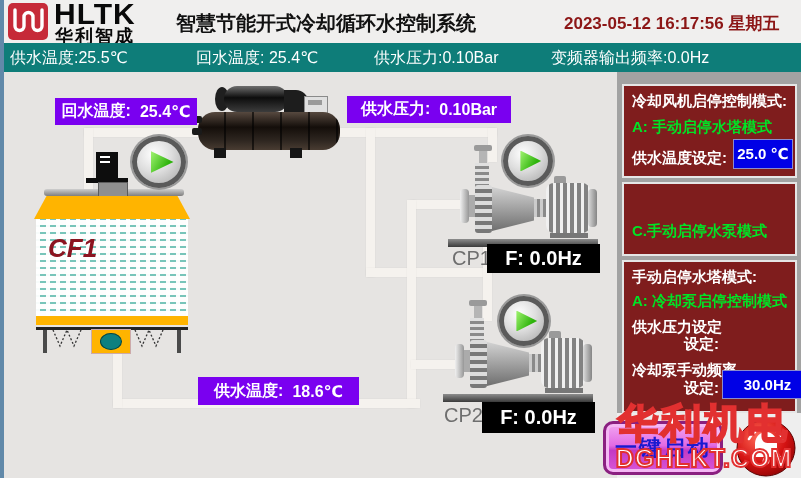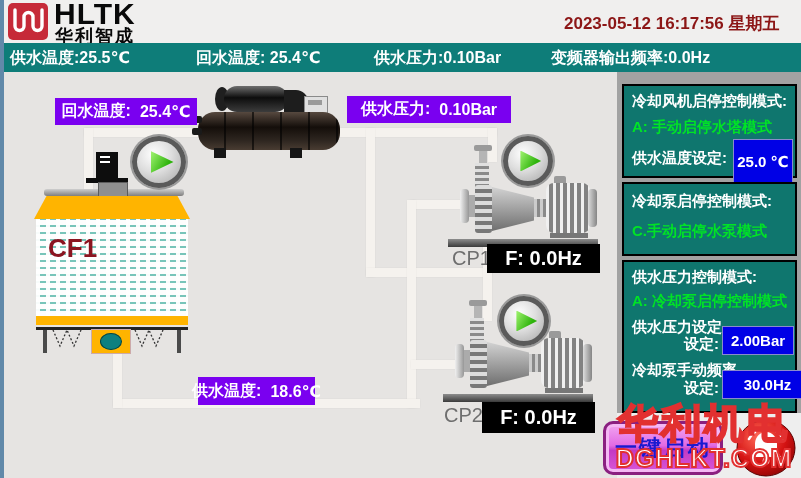--- a/index.html
+++ b/index.html
@@ -8,21 +8,21 @@
   
   .win-edge{position:absolute;left:0;top:0;width:4px;height:478px;background:#6189a9;border-right:1px solid #c3d2de;}
   .header{position:absolute;left:4px;top:0;width:797px;height:43px;background:#f0efee;}
   .logo-box{position:absolute;left:4px;top:3px;width:40px;height:37px;background:#c62a38;border-radius:5px;}
   .brand{position:absolute;left:50px;top:-3px;font-size:30px;font-weight:900;color:#090909;letter-spacing:1px;}
   .subbrand{position:absolute;left:51px;top:24px;font-size:18px;font-weight:900;color:#090909;letter-spacing:2px;text-align:center;}
   .app-title{position:absolute;left:172px;top:10px;font-size:20px;font-weight:bold;color:#111;}
   .datetime{position:absolute;left:560px;top:12px;font-size:17px;font-weight:bold;color:#8c1616;}
   
   .statusbar{position:absolute;left:4px;top:43px;width:797px;height:29px;background:#0e7d79;}
-  .statusbar span{position:absolute;top:0;line-height:29px;color:#fff;font-weight:bold;font-size:16px;white-space:nowrap;}
+  .statusbar span{position:absolute;top:0;line-height:29px;color:#fff;font-weight:normal;font-size:16px;white-space:nowrap;}
   
   .diagram{position:absolute;left:4px;top:72px;width:613px;height:406px;background:#e6e4e2;}
   .pipe{position:absolute;background:#f5f2ee;box-shadow:0 0 2px rgba(0,0,0,.05);}
   .plabel{position:absolute;background:#7a00f0;color:#fff;font-weight:bold;font-size:16px;
           display:flex;align-items:center;justify-content:center;gap:9px;white-space:nowrap;}
   .play{position:absolute;border-radius:50%;border:5px solid #5a5a5a;box-shadow:0 0 0 2px #9a9a9a;
         background:radial-gradient(circle at 38% 32%,#ffffff 0%,#dedede 45%,#a6a6a6 100%);}
   .play .tri{position:absolute;left:31%;top:24%;width:52%;height:52%;
         background:linear-gradient(120deg,#a2f472,#2db30b 70%);clip-path:polygon(0 0,0 100%,100% 50%);}
   .fbox{position:absolute;background:#000;color:#fff;font-weight:bold;font-size:20px;
@@ -35,21 +35,21 @@
   .t-motorbar{position:absolute;left:54px;top:46px;width:42px;height:5px;background:#0d0d0d;}
   .t-blades{position:absolute;left:12px;top:57px;width:140px;height:7px;border-radius:3px;
             background:linear-gradient(180deg,#cfcfcf,#7e7e7e);}
   .t-gear{position:absolute;left:66px;top:50px;width:28px;height:23px;background:#8f8f8f;border:1px solid #5c5c5c;}
   .t-top{position:absolute;left:2px;top:64px;width:156px;height:23px;background:#ffb400;
          clip-path:polygon(8% 0,92% 0,100% 100%,0 100%);}
   .t-body{position:absolute;left:4px;top:87px;width:152px;height:97px;background:#fdfdfd;
       background-image:
         repeating-linear-gradient(90deg,rgba(255,255,255,.95) 0 4px,rgba(255,255,255,0) 4px 10px),
         repeating-linear-gradient(0deg,rgba(255,255,255,0) 0 5px,rgba(10,150,130,.55) 5px 7px);}
-  .t-name{position:absolute;left:12px;top:14px;font-size:26px;font-weight:900;color:#8b1420;}
+  .t-name{position:absolute;left:12px;top:14px;font-size:26px;font-weight:900;color:#8b1420;font-style:italic;}
   .t-bot{position:absolute;left:4px;top:184px;width:152px;height:9px;background:#ffb400;}
   .t-basinline{position:absolute;left:4px;top:195px;width:152px;height:3px;background:#222;}
   .t-leg{position:absolute;top:198px;width:4px;height:23px;background:#4a4a4a;}
   .t-pumpbox{position:absolute;left:59px;top:197px;width:38px;height:23px;background:#ffb400;border:1px solid #caa;}
   .t-eye{position:absolute;left:8px;top:3px;width:20px;height:15px;border-radius:50%;
          background:#0d8080;border:1px solid #044;}
   
   .chiller{position:absolute;left:194px;top:14px;width:150px;height:76px;}
   .c-topcyl{position:absolute;left:26px;top:0;width:64px;height:26px;border-radius:13px;
             background:linear-gradient(180deg,#6f6f6f,#0d0d0d 45%,#3c3c3c);}
@@ -81,21 +81,21 @@
   .p-motor{position:absolute;left:98px;top:40px;width:44px;height:50px;border-radius:8px;
            background:repeating-linear-gradient(90deg,#f0f0f0 0 3px,#828282 3px 7px);}
   .p-lug{position:absolute;left:106px;top:33px;width:12px;height:9px;background:#9a9a9a;border-radius:2px;}
   .p-mcap{position:absolute;left:140px;top:46px;width:9px;height:38px;border-radius:4px;
           background:linear-gradient(90deg,#dddddd,#858585);}
   .p-foot{position:absolute;left:102px;top:90px;width:38px;height:5px;background:#777;}
   .p-base{position:absolute;left:0;top:96px;width:150px;height:8px;
           background:linear-gradient(180deg,#8d8d8d,#3a3a3a);}
   
   .panel{position:absolute;left:617px;top:72px;width:184px;height:341px;background:#a2a2a2;}
-  .pbox{position:absolute;left:5px;width:175px;background:#0f766e;border:2px solid #000000;box-sizing:border-box;}
+  .pbox{position:absolute;left:5px;width:175px;background:#7f1d1d;border:2px solid #e5e5e5;box-sizing:border-box;}
   .pbox .t{position:absolute;left:8px;color:#fff;font-size:15px;font-weight:bold;white-space:nowrap;}
   .pbox .m{position:absolute;left:8px;color:#00e326;font-size:15px;font-weight:bold;white-space:nowrap;}
   .pbox .l{position:absolute;left:8px;color:#fff;font-size:15px;font-weight:bold;white-space:nowrap;}
   .valbox{position:absolute;background:#0000e6;border:1px solid #8a8acc;color:#fff;font-size:15px;font-weight:bold;
           display:flex;align-items:center;justify-content:center;box-sizing:border-box;}
   .panel-bottom{position:absolute;left:617px;top:413px;width:184px;height:65px;background:#eeeeee;}
   
   .start-btn{position:absolute;left:603px;top:421px;width:114px;height:48px;border-radius:10px;
       border:3px solid #8a2080;box-shadow:inset 0 0 0 3px #f4b8f4;
       background:linear-gradient(180deg,#f2a6f2 0%,#e26ae2 45%,#c33ac3 55%,#d957d9 100%);
@@ -115,20 +115,21 @@
   <div class="win-edge"></div>
 
   <div class="header">
     <div class="logo-box">
       <svg width="40" height="37" viewBox="0 0 40 37">
         <path d="M7 7 v16 a4.5 4.5 0 0 0 9 0 v-9 a4.5 4.5 0 0 1 9 0 v9 a4.5 4.5 0 0 0 9 0 V7" fill="none" stroke="#ffffff" stroke-width="3.4" stroke-linecap="round"></path>
       </svg>
     </div>
     <div class="brand">HLTK</div>
     <div class="subbrand">华利智成</div>
+    <div class="app-title">智慧节能开式冷却循环水控制系统</div>
     <div class="datetime">2023-05-12 16:17:56  星期五</div>
   </div>
 
   <div class="statusbar">
     <span style="left:6px">供水温度:25.5℃</span>
     <span style="left:192px">回水温度: 25.4℃</span>
     <span style="left:370px">供水压力:0.10Bar</span>
     <span style="left:547px">变频器输出频率:0.0Hz</span>
   </div>
 
@@ -189,21 +190,21 @@
     </div>
 
     <div class="plabel" style="left:51px;top:26px;width:142px;height:27px">
       <span>回水温度:</span>
       <span>25.4℃</span>
     </div>
     <div class="plabel" style="left:343px;top:24px;width:164px;height:27px">
       <span>供水压力:</span>
       <span>0.10Bar</span>
     </div>
-    <div class="plabel" style="left:194px;top:305px;width:117px;height:28px">
+    <div class="plabel" style="left:194px;top:305px;width:161px;height:28px">
       <span>供水温度:</span>
       <span>18.6℃</span>
     </div>
 
     <div class="play" style="left:128px;top:64px;width:44px;height:42px">
         <div class="tri"></div>
       </div>
     <div class="play" style="left:499px;top:64px;width:40px;height:40px">
         <div class="tri"></div>
       </div>
@@ -246,32 +247,30 @@
     </div>
     <div class="pname" style="left:440px;top:332px">CP2</div>
     <div class="fbox" style="left:478px;top:330px;width:113px;height:31px">F: 0.0Hz</div>
   </div>
 
   <div class="panel">
     <div class="pbox" style="top:12px;height:94px">
       <span class="t" style="top:6px">冷却风机启停控制模式:</span>
       <span class="m" style="top:32px">A:  手动启停水塔模式</span>
       <span class="l" style="top:63px">供水温度设定:</span>
-      <div class="valbox" style="left:109px;top:53px;width:60px;height:45px">25.0 ℃</div>
+      <div class="valbox" style="left:109px;top:53px;width:60px;height:30px">25.0 ℃</div>
     </div>
     <div class="pbox" style="top:110px;height:74px">
-      <span class="t" style="top:8px">冷却泵启停控制模式:</span>
       <span class="m" style="top:38px">C.手动启停水泵模式</span>
     </div>
     <div class="pbox" style="top:188px;height:153px">
-      <span class="t" style="top:6px">供水压力控制模式:</span>
+      <span class="t" style="top:6px">手动启停水塔模式:</span>
       <span class="m" style="top:30px">A:  冷却泵启停控制模式</span>
       <span class="l" style="top:56px">供水压力设定</span>
       <span class="l" style="left:60px;top:73px">设定:</span>
-      <div class="valbox" style="left:98px;top:64px;width:72px;height:29px">2.00Bar</div>
       <span class="l" style="top:99px">冷却泵手动频率</span>
       <span class="l" style="left:60px;top:117px">设定:</span>
       <div class="valbox" style="left:98px;top:108px;width:91px;height:29px">30.0Hz</div>
     </div>
   </div>
   <div class="panel-bottom"></div>
 
   <div class="start-btn">一键启动</div>
 
   <div class="bell">

